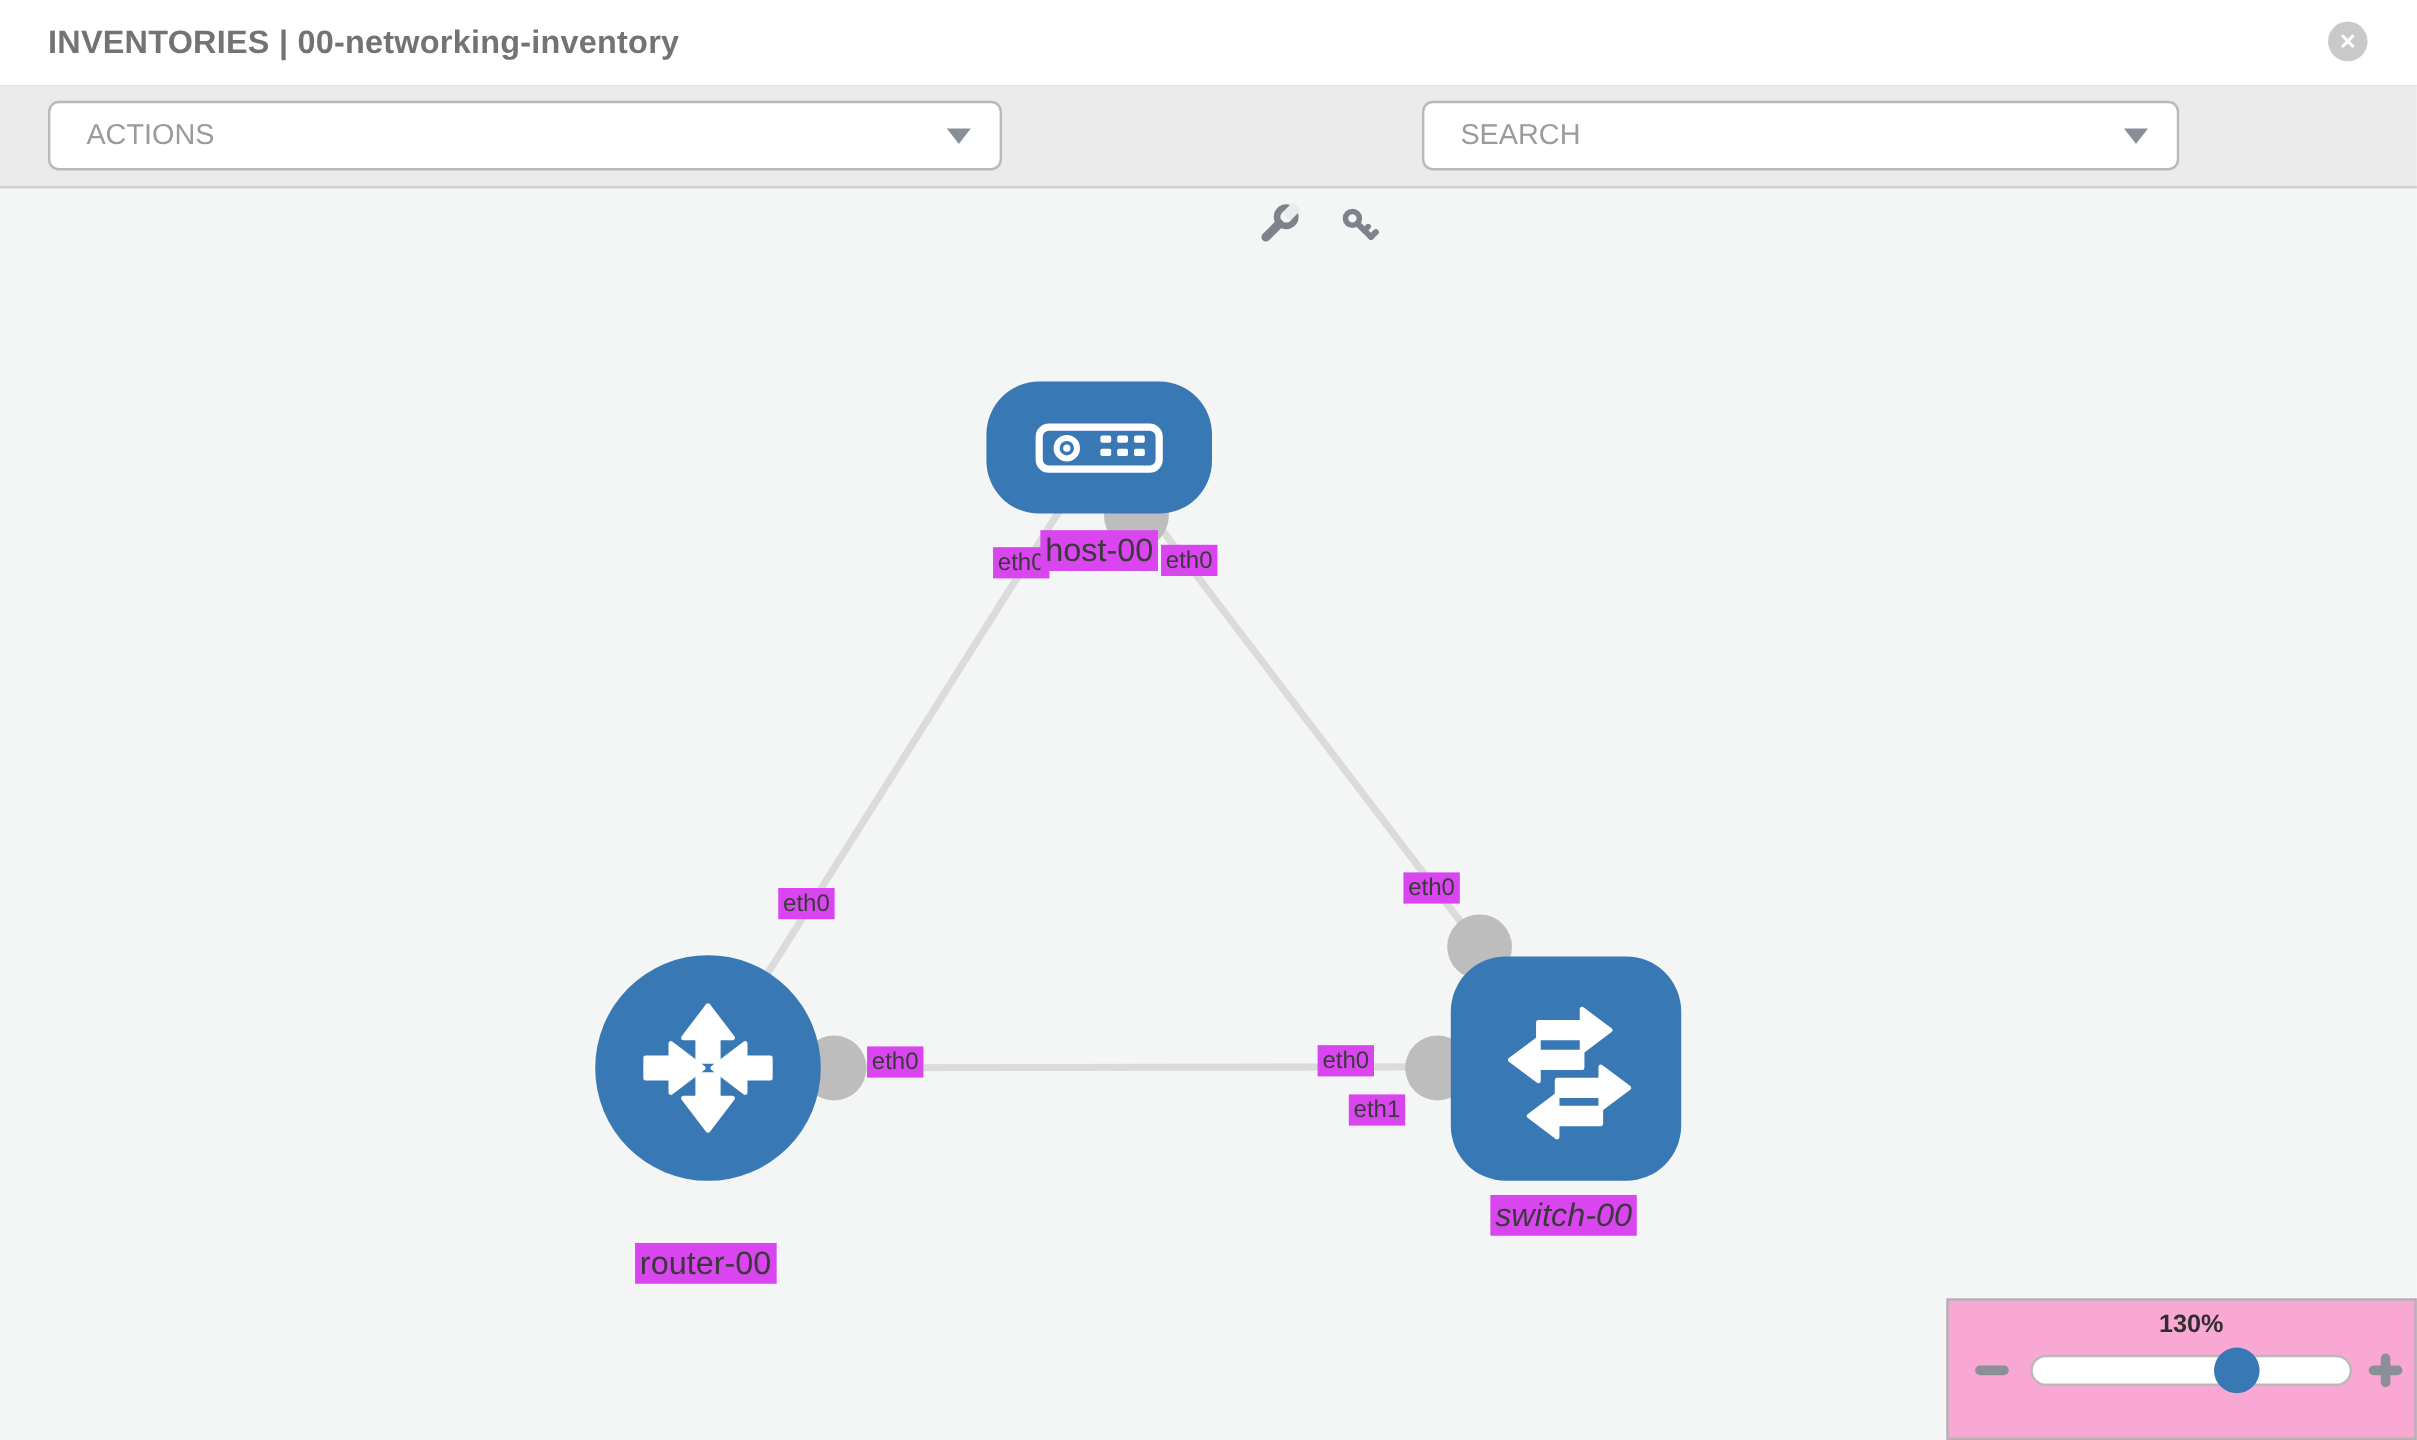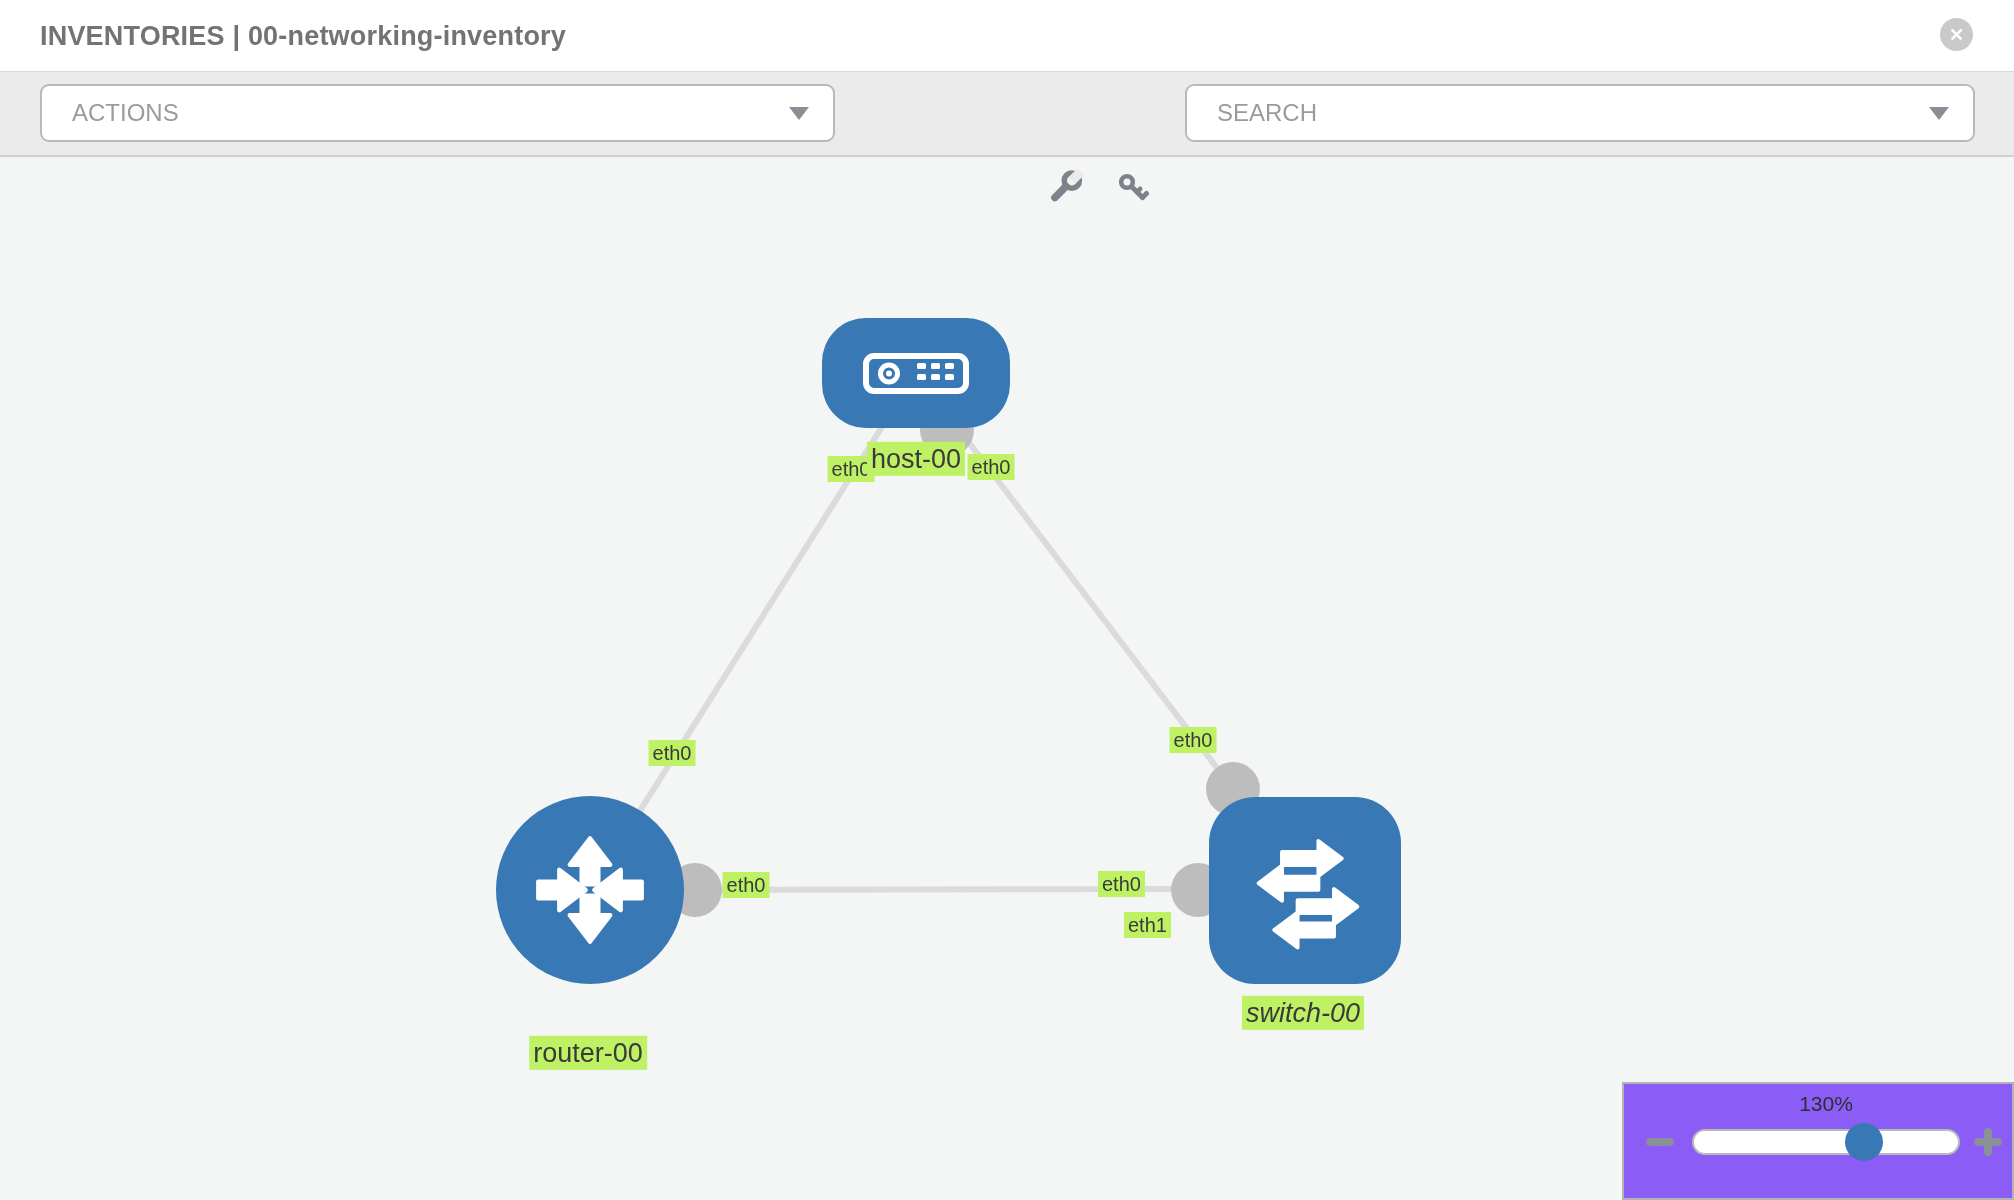--- a/index.html
+++ b/index.html
@@ -32,21 +32,21 @@
     position:absolute; top:72px; left:0; width:2014px; height:83px;
     background:#ebebeb; border-bottom:2px solid #cfcfcf; z-index:10;
   }
   .select-box {
     position:absolute; top:12px; height:58px; box-sizing:border-box;
     background:#ffffff; border:2px solid #b9b9b9; border-radius:9px;
     display:flex; align-items:center; padding:13px 30px;
     color:#9b9b9b; font-size:24px; cursor:pointer;
   }
   .actions-box { left:40px;  width:795px; }
-  .search-box  { left:1185px; width:790px; }
+  .search-box  { left:1185px; width:631px; }
   .chev {
     position:absolute; right:24px; top:50%; margin-top:-6px;
     width:0; height:0;
     border-left:10px solid transparent; border-right:10px solid transparent;
     border-top:13px solid #8a8f97;
   }
   .tool-icon { position:absolute; cursor:pointer; }
   .wrench-ic { left:1048px; top:97px; }
   .key-ic    { left:1116px; top:99px; }
 
@@ -54,32 +54,33 @@
   .canvas {
     position:absolute; left:0; top:157px; width:2014px; height:1043px;
     background:#f4f5f5; z-index:0; cursor:grab;
   }
   .graph { position:absolute; left:0; top:0; z-index:1; }
   .graph .node { cursor:pointer; }
   .graph .link { cursor:pointer; }
 
   
   .nlabel {
-    position:absolute; z-index:3; background:#bef264; color:#3a3a3a;
+    position:absolute; z-index:3; background:#d946ef; color:#3a3a3a;
     white-space:nowrap; padding:1px 4px; line-height:1.2;
   }
   .name  { font-size:27px;text-align:right; }
   .iface { font-size:20px; }
   .ctr { transform:translate(-50%,-50%); }
 
   
   .zoom-panel {
     position:absolute; left:1622px; top:1082px; width:392px; height:118px;
-    box-sizing:border-box; background:#8b5cf6; border:2px solid #b3b3b3;
+    box-sizing:border-box; background:#f9a8d4; border:2px solid #b3b3b3;
     z-index:5;
+    font-weight:bold;
   }
   .zoom-percent {
     position:absolute; left:202px; top:8px; transform:translateX(-50%);
     font-size:21px; color:#2f2f2f;
   }
   .zoom-track {
     position:absolute; left:68px; top:45px; width:268px; height:26px;
     box-sizing:border-box; background:#ffffff; border:2px solid #b9b9b9;
     border-radius:14px; cursor:pointer;
   }

